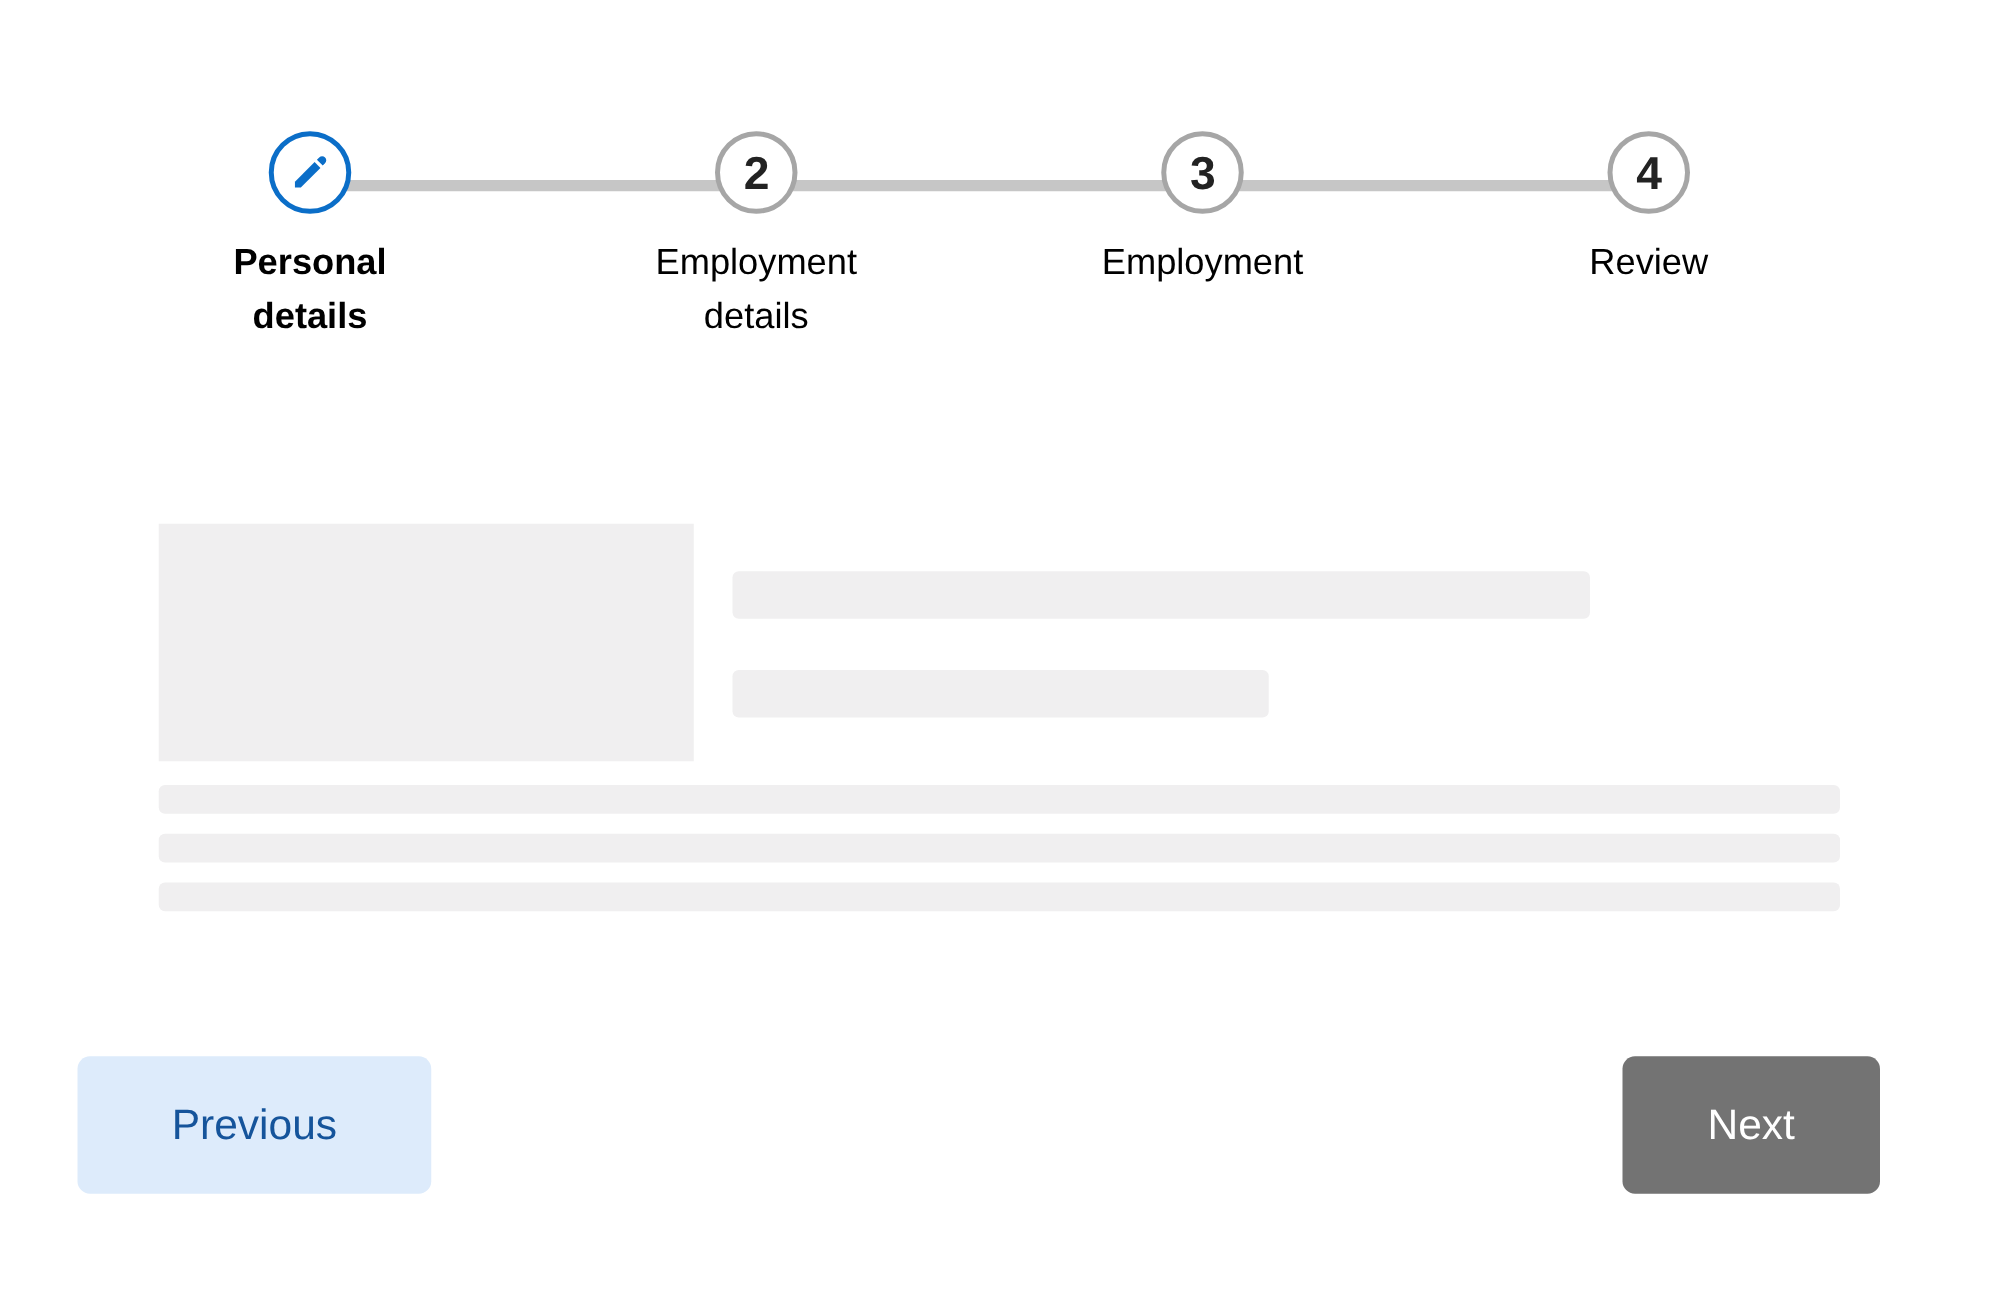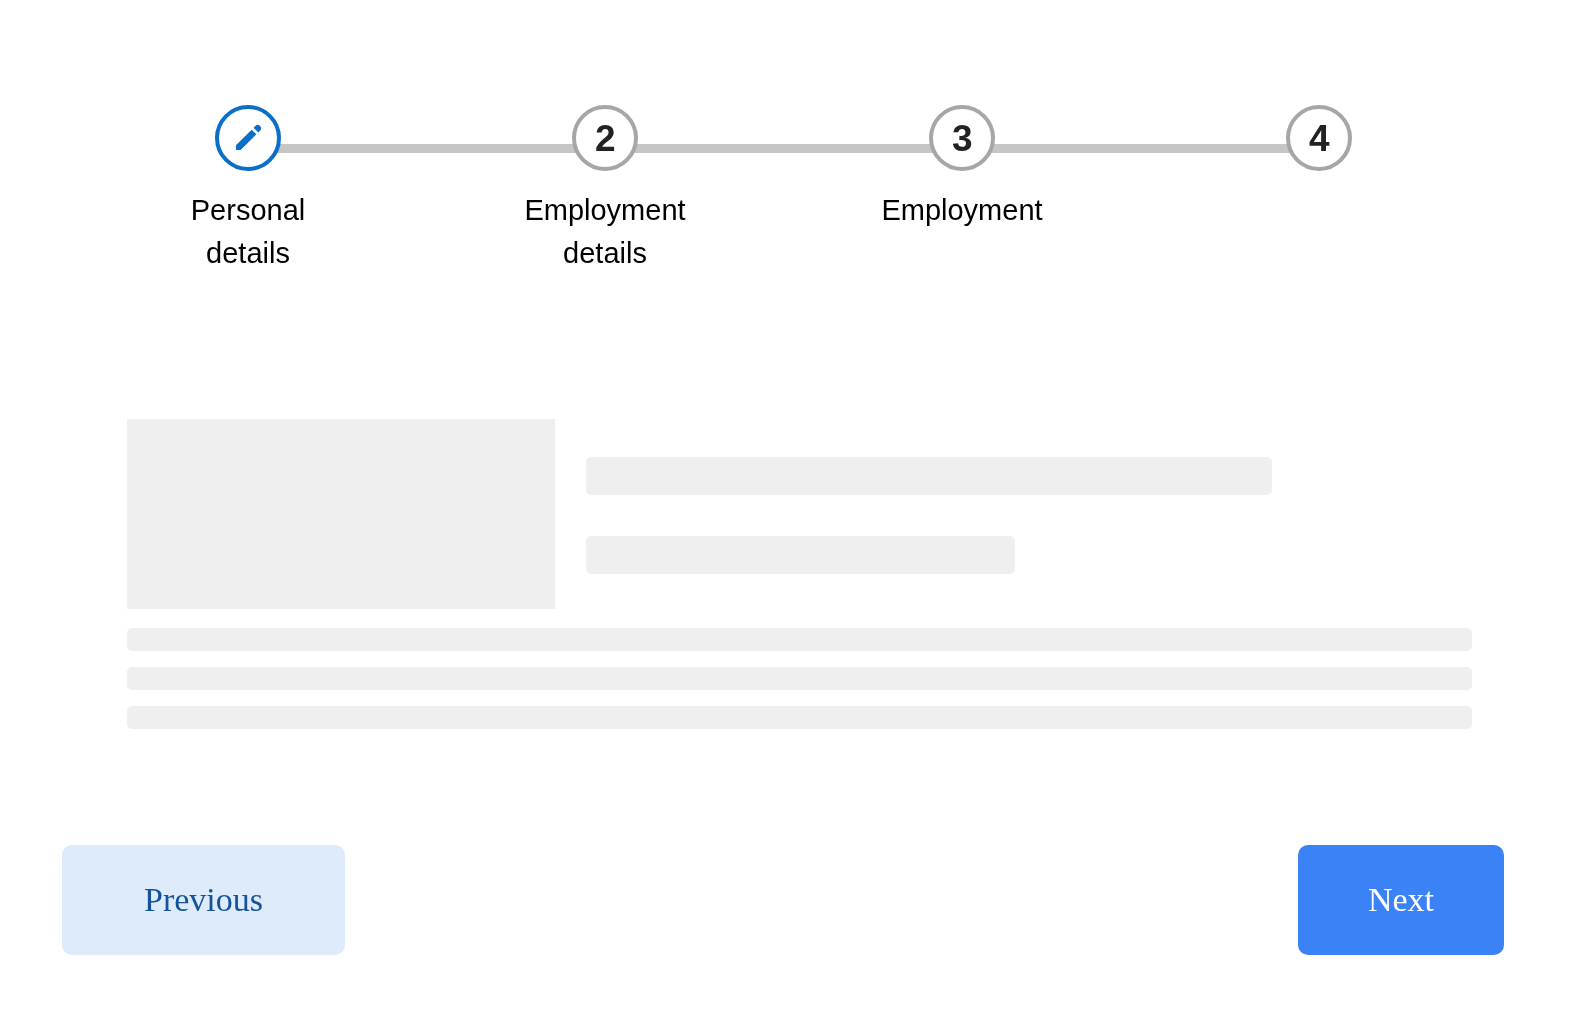--- a/index.html
+++ b/index.html
@@ -72,21 +72,21 @@
     margin-top: 18px;
     font-size: 29px;
     color: #000000;
     line-height: 1.48;
     font-weight: normal;
     width: 180px;
     margin-left: auto;
     margin-right: auto;
   }
   .step-label.current {
-    font-weight: normal;
+    font-weight: bold;
     width: 168px;
   }
 
   
   .skeleton {
     position: absolute;
     left: 127px;
     top: 419px;
     width: 1345px;
     height: 300px;
@@ -131,42 +131,42 @@
   }
   .sk-wide.w1 { top: 209px; }
   .sk-wide.w2 { top: 248px; }
   .sk-wide.w3 { top: 287px; }
 
   
   .btn {
     position: absolute;
     border: none;
     border-radius: 10px;
-    font-family: Liberation Serif, serif;
+    font-family: Liberation Sans, sans-serif;
     font-size: 34px;
     cursor: pointer;
     padding: 0;
     display: flex;
     align-items: center;
     justify-content: center;
   }
   .btn-previous {
     left: 62px;
     top: 845px;
     width: 283px;
     height: 110px;
     background: #ddebfb;
     color: #15549b;
   }
   .btn-next {
     left: 1298px;
     top: 845px;
     width: 206px;
     height: 110px;
-    background: #3b82f6;
+    background: #737373;
     color: #ffffff;
   }
 </style>
 </head>
 <body>
 
 <div class="stepper">
 
   <div class="track"></div>
 
@@ -191,20 +191,21 @@
     <div class="step-circle inactive">
       <span class="step-num">3</span>
     </div>
     <div class="step-label">Employment</div>
   </div>
 
   <div class="step" style="left:1249px;">
     <div class="step-circle inactive">
       <span class="step-num">4</span>
     </div>
+    <div class="step-label">Review</div>
   </div>
 
 </div>
 
 <div class="skeleton">
   <div class="sk-top">
     <div class="sk-block"></div>
     <div class="sk-line-a"></div>
     <div class="sk-line-b"></div>
   </div>

